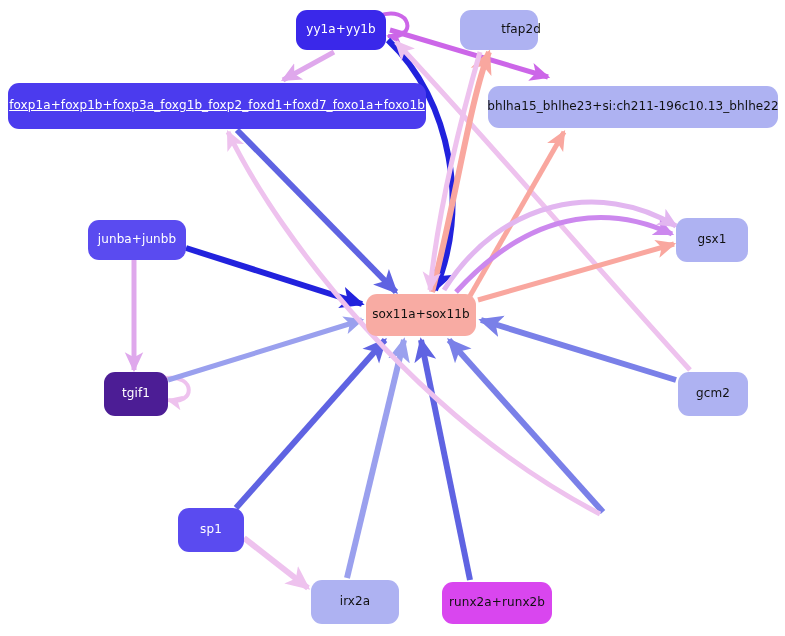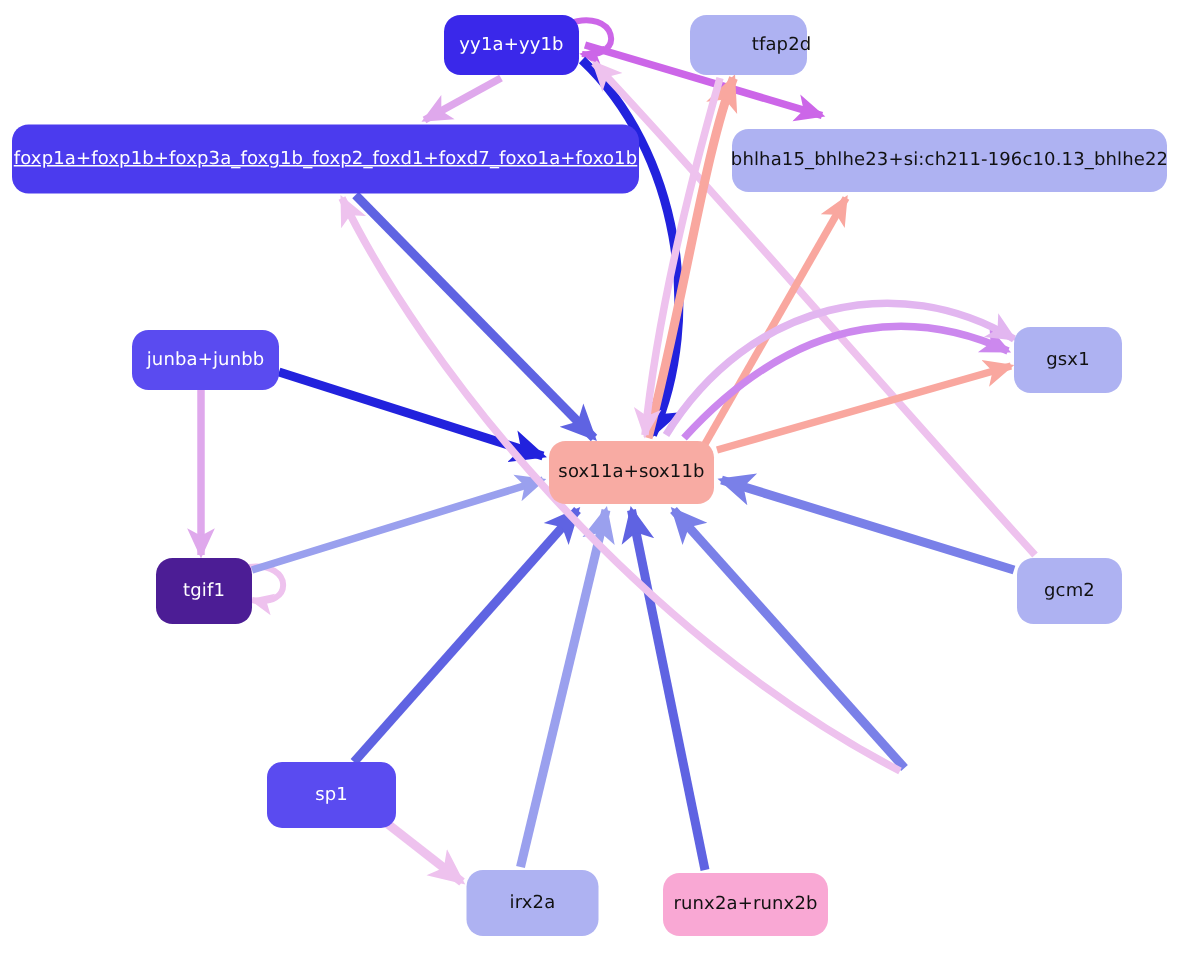--- a/index.html
+++ b/index.html
@@ -133,23 +133,23 @@
       </div>
       <div class="node" style="left: 366px; top: 294px; width: 110px; height: 42px; background: rgb(248, 171, 163); color: rgb(17, 17, 17); font-size: 12px;">
         <span class="node-label">sox11a+sox11b</span>
       </div>
       <div class="node" style="left: 104px; top: 372px; width: 64px; height: 44px; background: #4c1d95; color: rgb(255, 255, 255); font-size: 12px;">
         <span class="node-label">tgif1</span>
       </div>
       <div class="node" style="left: 678px; top: 372px; width: 70px; height: 44px; background: rgb(174, 178, 242); color: rgb(17, 17, 17); font-size: 12px;">
         <span class="node-label">gcm2</span>
       </div>
-      <div class="node" style="left: 178px; top: 508px; width: 86px; height: 44px; background: rgb(90, 75, 240); color: rgb(255, 255, 255); font-size: 12px; border-radius: 10px;">
+      <div class="node" style="left: 178px; top: 508px; width: 66px; height: 44px; background: rgb(90, 75, 240); color: rgb(255, 255, 255); font-size: 12px;">
         <span class="node-label">sp1</span>
       </div>
       <div class="node" style="left: 311px; top: 580px; width: 88px; height: 44px; background: rgb(174, 178, 242); color: rgb(17, 17, 17); font-size: 12px;">
         <span class="node-label">irx2a</span>
       </div>
-      <div class="node" style="left: 442px; top: 582px; width: 110px; height: 42px; background: #f9a8d4; color: rgb(17, 17, 17); font-size: 12px;">
+      <div class="node" style="left: 442px; top: 582px; width: 110px; height: 42px; background: #d946ef; color: rgb(17, 17, 17); font-size: 12px;">
         <span class="node-label">runx2a+runx2b</span>
       </div>
     </div>
 </div>
 
 </body></html>

